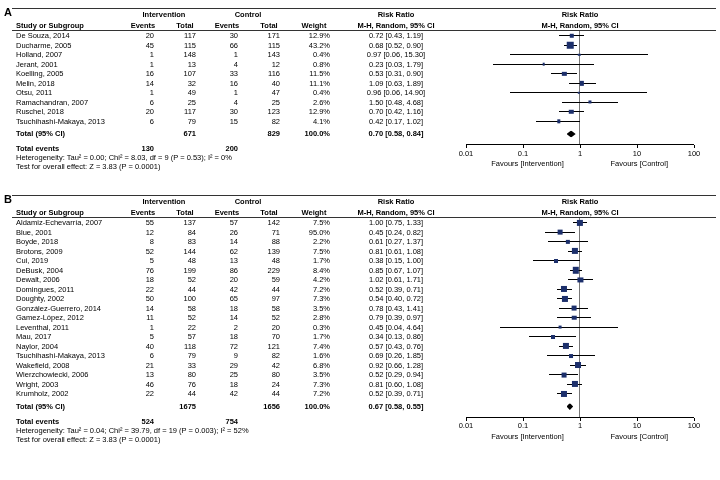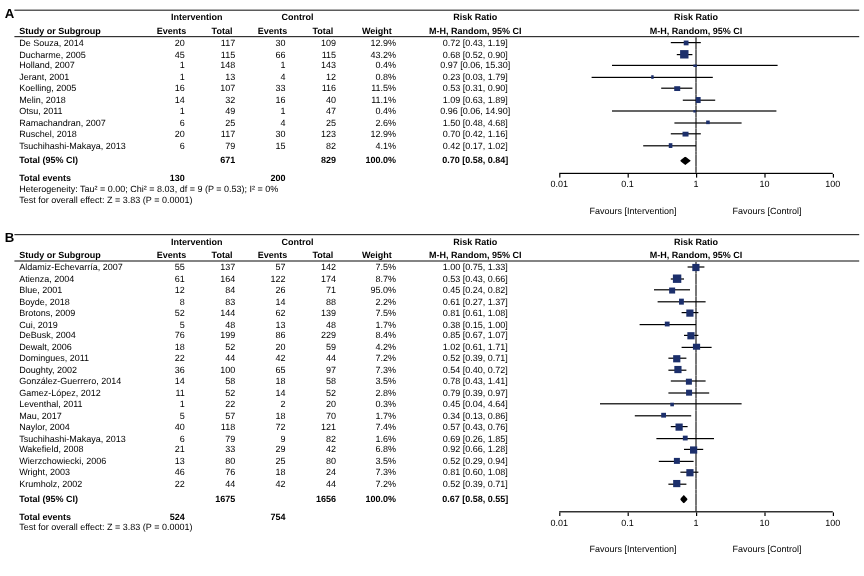--- a/index.html
+++ b/index.html
@@ -47,21 +47,21 @@
   .diamond { position: absolute; top: 50%; transform: translateY(-50%); height: 7px; background: #000;
              clip-path: polygon(0 50%, 50% 0, 100% 50%, 50% 100%); }
 
   .bottom { display: flex; }
   .bottom-left { width: 442px; }
   .bottom-right { width: 252px; }
   .axis { position: relative; margin-left: 12px; width: 228px; height: 13px; border-top: 1px solid #000; }
   .tick { position: absolute; top: 0; width: 1px; height: 3px; background: #000; }
   .tick-label { position: absolute; top: 3.5px; transform: translateX(-50%); white-space: nowrap; }
   .favours { position: relative; margin-left: 12px; width: 228px; height: 10px; }
-  .fav { position: absolute; top: 14px; transform: translateX(-50%); white-space: nowrap; }
+  .fav { position: absolute; top: 2px; transform: translateX(-50%); white-space: nowrap; }
   .fav.left { left: 27%; }
   .fav.right { left: 76%; }
 </style>
 </head>
 <body>
 
 <div class="figure">
   <div id="panels">
   <section class="panel">
     <div class="panel-label">A</div>
@@ -86,21 +86,21 @@
         <div class="c-rr">M-H, Random, 95% CI</div>
         <div class="c-plot-h">M-H, Random, 95% CI</div>
       </div>
 
       <div>
             <div class="row">
               <div class="c-study">De Souza, 2014</div>
               <div class="c-num">20</div>
               <div class="c-num">117</div>
               <div class="c-num">30</div>
-              <div class="c-num">109</div>
+              <div class="c-num">171</div>
               <div class="c-weight">12.9%</div>
               <div class="c-rr">0.72 [0.43, 1.19]</div>
               <div class="c-plot">
                 <div class="track withline">
                   <div class="ci-line" style="left: 40.8367%; width: 11.052%; background: rgb(0, 0, 0);"></div>
                   <div class="sq" style="width: 4.45904px; height: 4.45904px; left: 46.4333%; background: rgb(28, 47, 107);"></div>
                 </div>
               </div>
             </div>
             <div class="row">
@@ -337,35 +337,20 @@
               <div class="c-weight">7.5%</div>
               <div class="c-rr">1.00 [0.75, 1.33]</div>
               <div class="c-plot">
                 <div class="track withline">
                   <div class="ci-line" style="left: 46.8765%; width: 6.21976%; background: rgb(0, 0, 0);"></div>
                   <div class="sq" style="width: 6.17815px; height: 6.17815px; left: 50%; background: rgb(28, 47, 107);"></div>
                 </div>
               </div>
             </div>
             <div class="row">
-              <div class="c-study">Atienza, 2004</div>
-              <div class="c-num">61</div>
-              <div class="c-num">164</div>
-              <div class="c-num">122</div>
-              <div class="c-num">174</div>
-              <div class="c-weight">8.7%</div>
-              <div class="c-rr">0.53 [0.43, 0.66]</div>
-              <div class="c-plot">
-                <div class="track withline">
-                  <div class="ci-line" style="left: 40.8367%; width: 4.65189%; background: rgb(0, 0, 0);"></div>
-                  <div class="sq" style="width: 6.5px; height: 6.5px; left: 43.1069%; background: rgb(28, 47, 107);"></div>
-                </div>
-              </div>
-            </div>
-            <div class="row">
               <div class="c-study">Blue, 2001</div>
               <div class="c-num">12</div>
               <div class="c-num">84</div>
               <div class="c-num">26</div>
               <div class="c-num">71</div>
               <div class="c-weight">95.0%</div>
               <div class="c-rr">0.45 [0.24, 0.82]</div>
               <div class="c-plot">
                 <div class="track withline">
                   <div class="ci-line" style="left: 34.5053%; width: 13.3401%; background: rgb(0, 0, 0);"></div>
@@ -458,21 +443,21 @@
               <div class="c-rr">0.52 [0.39, 0.71]</div>
               <div class="c-plot">
                 <div class="track withline">
                   <div class="ci-line" style="left: 39.7766%; width: 6.50484%; background: rgb(0, 0, 0);"></div>
                   <div class="sq" style="width: 6.09373px; height: 6.09373px; left: 42.9001%; background: rgb(28, 47, 107);"></div>
                 </div>
               </div>
             </div>
             <div class="row">
               <div class="c-study">Doughty, 2002</div>
-              <div class="c-num">36</div>
+              <div class="c-num">50</div>
               <div class="c-num">100</div>
               <div class="c-num">65</div>
               <div class="c-num">97</div>
               <div class="c-weight">7.3%</div>
               <div class="c-rr">0.54 [0.40, 0.72]</div>
               <div class="c-plot">
                 <div class="track withline">
                   <div class="ci-line" style="left: 40.0515%; width: 6.38181%; background: rgb(0, 0, 0);"></div>
                   <div class="sq" style="width: 6.12206px; height: 6.12206px; left: 43.3098%; background: rgb(28, 47, 107);"></div>
                 </div>
@@ -660,20 +645,21 @@
       </div>
 
       <div class="bottom">
         <div class="bottom-left">
           <div class="row te-row">
             <div class="c-study">Total events</div>
             <div class="c-num">524</div>
             <div class="c-num"></div>
             <div class="c-num">754</div>
           </div>
+          <div class="note-row">Heterogeneity: Tau² = 0.04; Chi² = 39.79, df = 19 (P = 0.003); I² = 52%</div>
           <div class="note-row">Test for overall effect: Z = 3.83 (P = 0.0001)</div>
         </div>
         <div class="bottom-right">
           <div class="axis">
                 <div class="tick" style="left: 0%; background: rgb(0, 0, 0);"></div>
                 <div class="tick-label" style="left: 0%;">0.01</div>
                 <div class="tick" style="left: 25%; background: rgb(0, 0, 0);"></div>
                 <div class="tick-label" style="left: 25%;">0.1</div>
                 <div class="tick" style="left: 50%; background: rgb(0, 0, 0);"></div>
                 <div class="tick-label" style="left: 50%;">1</div>

